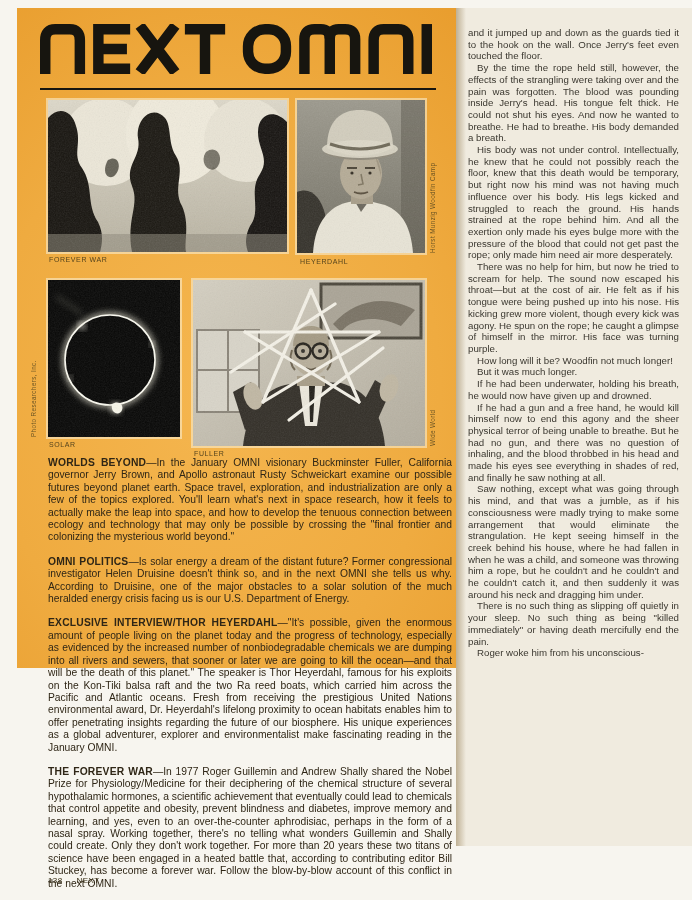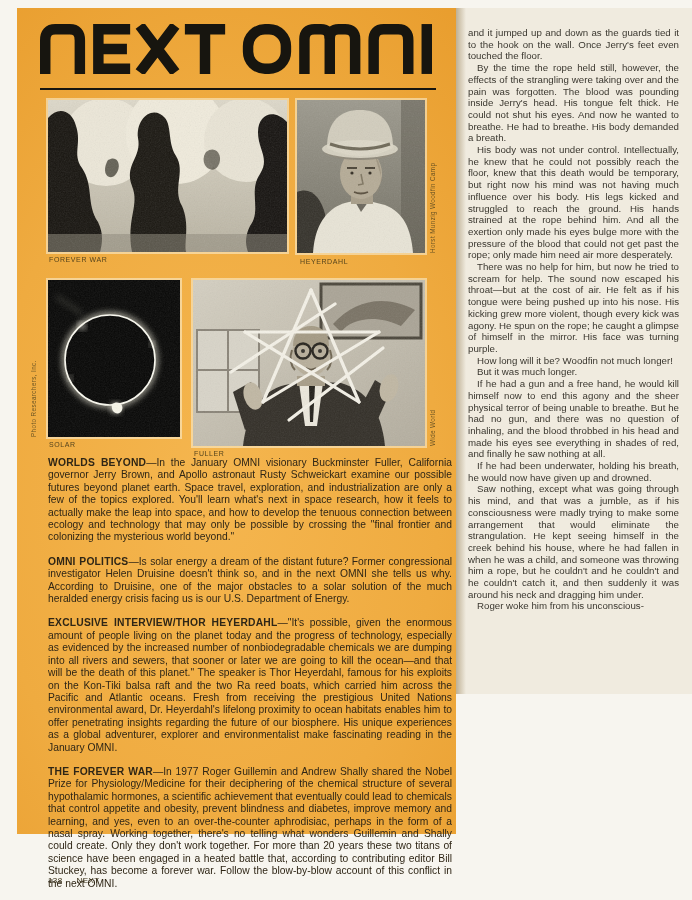--- a/index.html
+++ b/index.html
@@ -2,25 +2,25 @@
 <html><head>
 <meta charset="utf-8">
 <style>
   html,body{margin:0;padding:0;}
   body{
     width:692px;height:900px;position:relative;overflow:hidden;
     background:#f7f5ef;
     font-family:"Liberation Sans",sans-serif;
   }
   .page-orange{
-    position:absolute;left:17px;top:8px;width:439px;height:826px;
+    position:absolute;left:17px;top:8px;width:439px;height:660px;
     background:radial-gradient(135% 115% at 45% 58%, #f5b64f 0%, #efab40 38%, #e89c2c 68%, #de8e1d 92%, #d8881a 100%);
   }
   .page-cream{
-    position:absolute;left:456px;top:8px;width:236px;height:686px;
+    position:absolute;left:456px;top:8px;width:236px;height:838px;
     background:#f0ebdf;
     text-decoration:underline;
   }
   .page-cream::before{
     content:"";position:absolute;left:0;top:0;bottom:0;width:10px;
     background:linear-gradient(90deg, rgba(110,80,25,0.38), rgba(110,80,25,0));
   }
   .logo{position:absolute;left:23px;top:16px;}
   .logo svg{display:block;}
   .sr{position:absolute;width:1px;height:1px;overflow:hidden;clip:rect(0 0 0 0);}
@@ -234,18 +234,19 @@
 </div>
 
 <div class="page-cream">
   <div class="col-text">
     <p class="first">and it jumped up and down as the guards tied it to the hook on the wall. Once Jerry's feet even touched the floor.</p>
     <p>By the time the rope held still, however, the effects of the strangling were taking over and the pain was forgotten. The blood was pounding inside Jerry's head. His tongue felt thick. He could not shut his eyes. And now he wanted to breathe. He had to breathe. His body demanded a breath.</p>
     <p>His body was not under control. Intellectually, he knew that he could not possibly reach the floor, knew that this death would be temporary, but right now his mind was not having much influence over his body. His legs kicked and struggled to reach the ground. His hands strained at the rope behind him. And all the exertion only made his eyes bulge more with the pressure of the blood that could not get past the rope; only made him need air more desperately.</p>
     <p>There was no help for him, but now he tried to scream for help. The sound now escaped his throat—but at the cost of air. He felt as if his tongue were being pushed up into his nose. His kicking grew more violent, though every kick was agony. He spun on the rope; he caught a glimpse of himself in the mirror. His face was turning purple.</p>
     <p>How long will it be? Woodfin not much longer!</p>
     <p>But it was much longer.</p>
+    <p>If he had been underwater, holding his breath, he would now have given up and drowned.</p>
     <p>If he had a gun and a free hand, he would kill himself now to end this agony and the sheer physical terror of being unable to breathe. But he had no gun, and there was no question of inhaling, and the blood throbbed in his head and made his eyes see everything in shades of red, and finally he saw nothing at all.</p>
-    <p>If he had been underwater, holding his breath, he would now have given up and drowned.</p>
     <p>Saw nothing, except what was going through his mind, and that was a jumble, as if his consciousness were madly trying to make some arrangement that would eliminate the strangulation. He kept seeing himself in the creek behind his house, where he had fallen in when he was a child, and someone was throwing him a rope, but he couldn't and he couldn't and he couldn't catch it, and then suddenly it was around his neck and dragging him under.</p>
+    <p>There is no such thing as slipping off quietly in your sleep. No such thing as being "killed immediately" or having death mercifully end the pain.</p>
     <p>Roger woke him from his unconscious-</p>
   </div>
 </div>
 
 </body></html>

